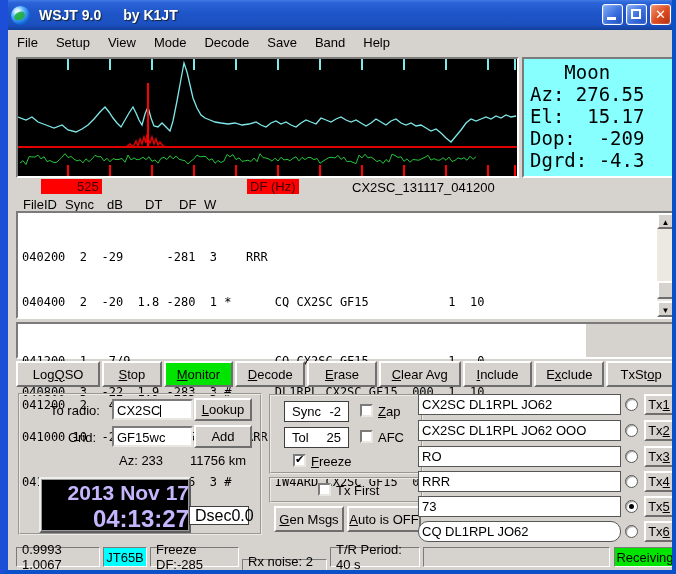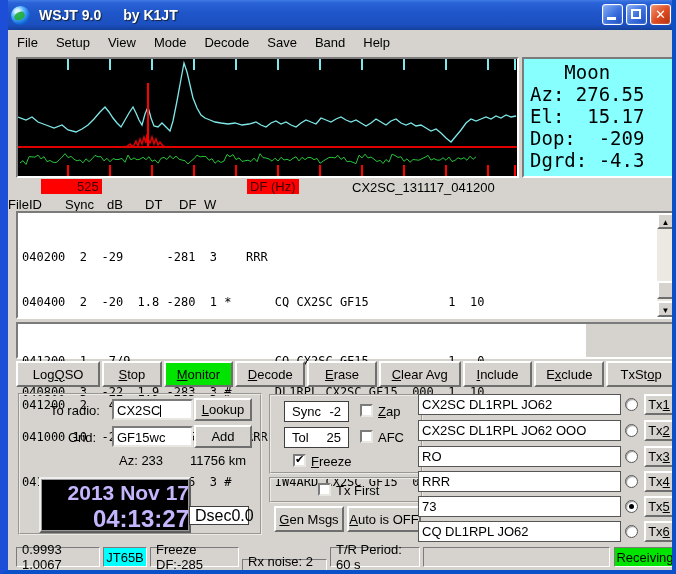--- a/index.html
+++ b/index.html
@@ -152,21 +152,21 @@
   <div class="moon sunken">   Moon
 Az: 276.55
 El:  15.17
 Dop:  -209
 Dgrd: -4.3</div>
 
   <div class="redlabel" style="left:33px;top:179px;padding-left:36px;">525</div>
   <div class="redlabel" style="left:239px;top:179px;">DF (Hz)</div>
   <div class="filelabel" style="left:344px;top:180px;">CX2SC_131117_041200</div>
 
-  <span class="colhead" style="left:0;text-align:right;">FileID</span>
+  <span class="colhead" style="left:15px;text-align:right;">FileID</span>
   <span class="colhead" style="left:57px;">Sync</span>
   <span class="colhead" style="left:99px;">dB</span>
   <span class="colhead" style="left:137px;">DT</span>
   <span class="colhead" style="left:171px;">DF</span>
   <span class="colhead" style="left:196px;">W</span>
 
   <div class="textarea sunken" style="left:8px;top:211px;width:660px;height:108px;">
     <div class="mono" style="padding:8px 0 0 4px;">
       <div class="trow">040200  2  -29      -281  3    RRR</div>
       <div class="trow">040400  2  -20  1.8 -280  1 *      CQ CX2SC GF15           1  10</div>
@@ -256,25 +256,25 @@
   <div class="btn raised txbtn" style="top:446px;">Tx<span class="ul">3</span></div>
 
   <div class="thinfield txfield" style="top:471px;">RRR</div>
   <span class="radio" style="left:617px;top:475px;"></span>
   <div class="btn raised txbtn" style="top:471px;">Tx<span class="ul">4</span></div>
 
   <div class="thinfield txfield" style="top:496px;">73</div>
   <span class="radio checked" style="left:617px;top:500px;"></span>
   <div class="btn raised txbtn" style="top:496px;">Tx<span class="ul">5</span></div>
 
-  <div class="thinfield txfield" style="top:521px;">CQ DL1RPL JO62</div>
+  <div class="thinfield txfield" style="top:521px;border-radius:10px;">CQ DL1RPL JO62</div>
   <span class="radio" style="left:617px;top:525px;"></span>
   <div class="btn raised txbtn" style="top:521px;">Tx<span class="ul">6</span></div>
 
   <div class="status" style="left:8px;width:84px;">0.9993 1.0067</div>
   <div class="status cyan" style="left:95px;width:44px;">JT65B</div>
   <div class="status" style="left:142px;width:89px;">Freeze DF:-285</div>
   <div class="status" style="left:234px;width:85px;margin-top:12px;">Rx noise:  2 dB</div>
-  <div class="status" style="left:322px;width:90px;">T/R Period: 60 s</div>
+  <div class="status" style="left:322px;width:90px;">T/R Period: 40 s</div>
   <div class="status" style="left:415px;width:187px;"></div>
   <div class="status green" style="left:606px;width:62px;">Receiving</div>
 
 </div>
 
 </body></html>

